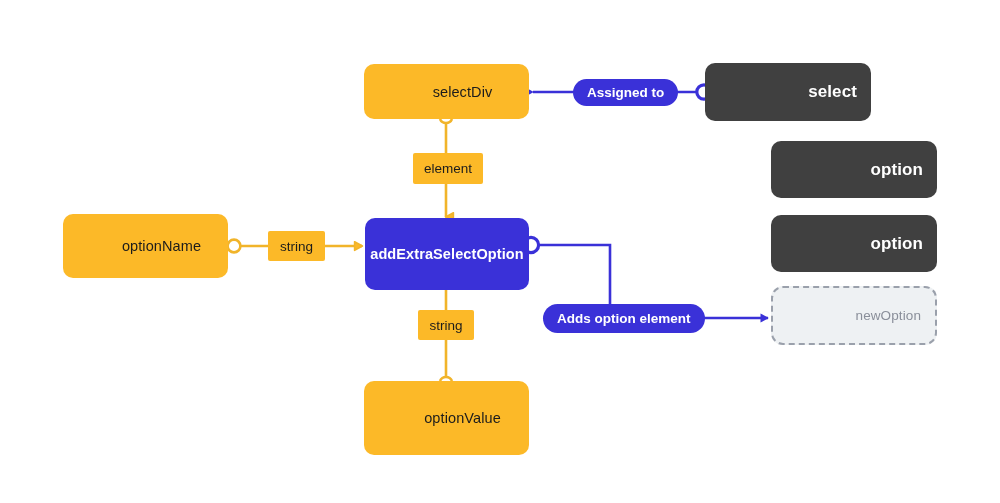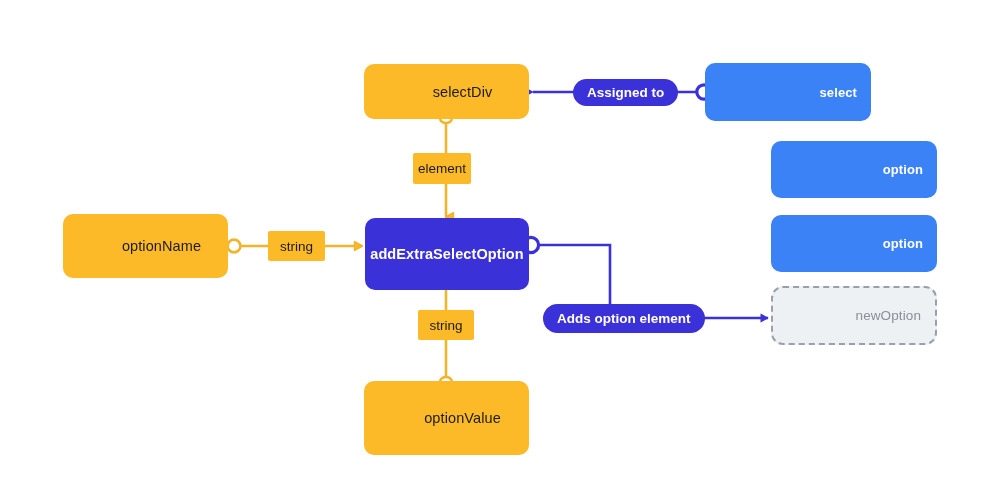--- a/index.html
+++ b/index.html
@@ -43,23 +43,23 @@
     font-weight: normal;
     padding-left: 32px;
   }
   .node-fn {
     background: #3a31d8;
     color: #ffffff;
     font-size: 14.5px;
     font-weight: bold;
   }
   .node-dom {
-    background: #3b82f6;
+    background: #404040;
     color: #ffffff;
-    font-size: 13px;
+    font-size: 17px;
     font-weight: bold;
     justify-content: flex-end;
     padding-right: 14px;
   }
   .node-ghost {
     background: #eef1f3;
     color: #8a8f9a;
     border: 2px dashed #9aa0ab;
     font-size: 13.5px;
     font-weight: normal;
@@ -170,21 +170,21 @@
   </div>
 
   <div class="node node-dom" style="left:771px; top:215px; width:166px; height:57px;">
     <span>option</span>
   </div>
 
   <div class="node node-ghost" style="left:771px; top:286px; width:166px; height:59px;">
     <span>newOption</span>
   </div>
 
-  <div class="badge" style="left:413px; top:153px; width:58px; height:31px;">
+  <div class="badge" style="left:413px; top:153px; width:70px; height:31px;">
     <span>element</span>
   </div>
 
   <div class="badge" style="left:268px; top:231px; width:57px; height:30px;">
     <span>string</span>
   </div>
 
   <div class="badge" style="left:418px; top:310px; width:56px; height:30px;">
     <span>string</span>
   </div>

